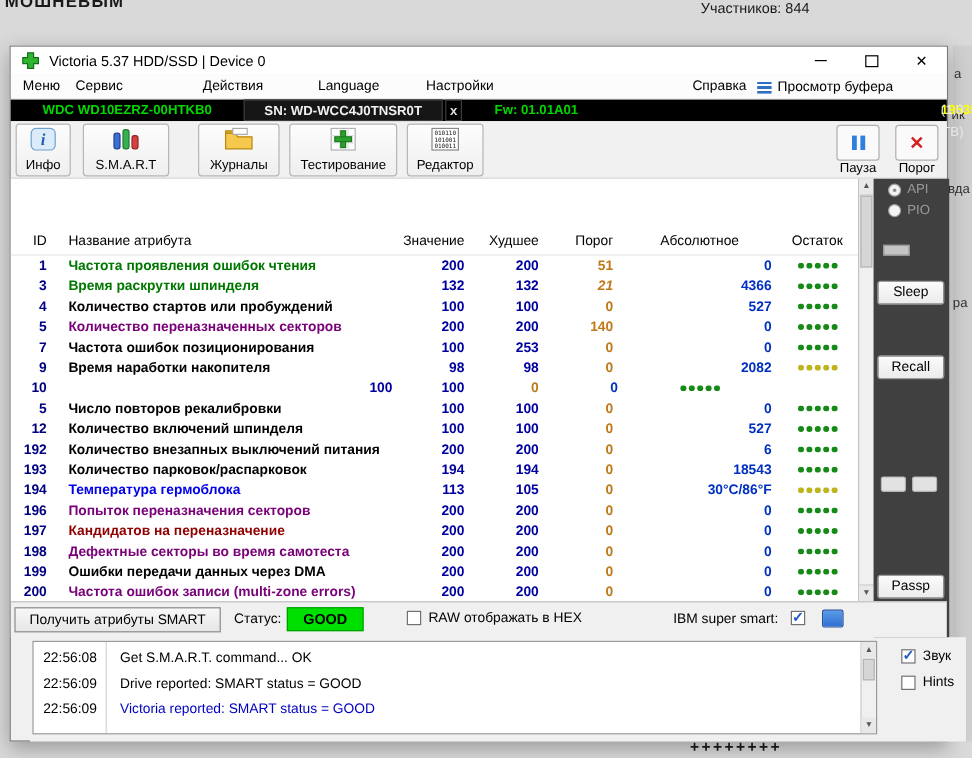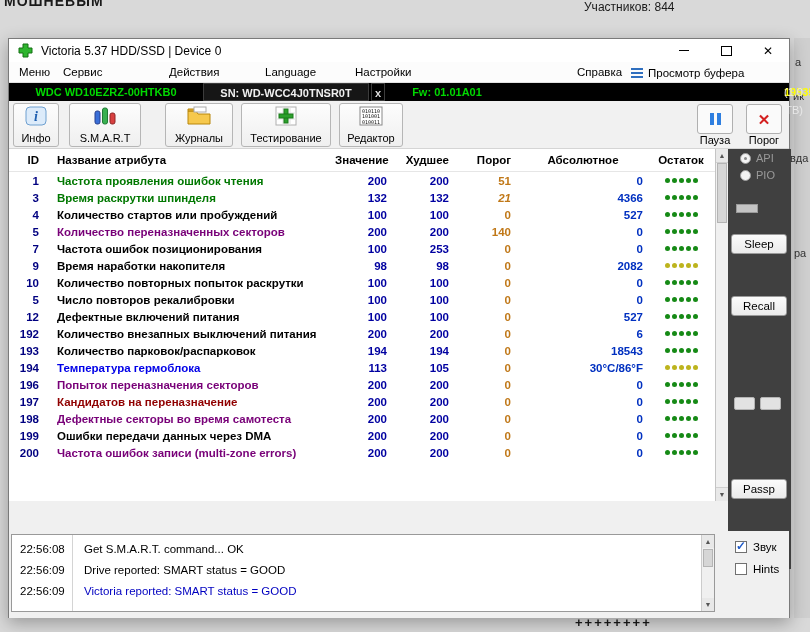--- a/index.html
+++ b/index.html
@@ -62,21 +62,21 @@
   .mini-label{position:absolute;top:33px;width:36px;text-align:center;font-size:11px;}
   .lab-pause{left:688px;} .lab-stop{left:737px;}
   .pause-bars{display:flex;gap:3px;}
   .pause-bars i{display:block;width:4px;height:12px;background:#2f7fe0;}
   .stop-x{color:#d42020;font-weight:bold;font-size:15px;line-height:1;}
 
   
   .content{position:absolute;left:0;top:110px;width:100%;height:352px;background:#d8d8d8;}
   .table-wrap{position:absolute;left:0;top:0;width:706px;height:352px;background:#fff;box-sizing:border-box;}
   .t-head{display:grid;grid-template-columns:38px 288px 60px 62px 62px 128px 68px;height:22px;
-          align-items:center;font-weight:bold;font-size:11.5px;border-bottom:1px solid #e6e6e6;}
+          align-items:center;font-weight:normal;font-size:11.5px;border-bottom:1px solid #e6e6e6;margin-top:41px;}
   .t-row{display:grid;grid-template-columns:38px 288px 60px 62px 62px 128px 68px;height:17px;align-items:center;
          font-weight:bold;font-size:11.5px;}
   .t-cell{white-space:nowrap;overflow:hidden;}
   .c-id{text-align:right;padding-right:8px;}
   .c-name{padding-left:10px;}
   .c-val,.c-worst,.c-thr{text-align:right;padding-right:8px;}
   .c-abs{text-align:right;padding-right:4px;}
   .c-health{display:flex;justify-content:center;align-items:center;}
   .h-id{text-align:right;padding-right:8px;} .h-name{padding-left:10px;}
   .h-val,.h-worst,.h-thr{text-align:right;padding-right:8px;}
@@ -119,21 +119,21 @@
   .cb{width:12px;height:12px;background:#fff;border:1px solid #707070;display:inline-block;position:relative;
       box-sizing:border-box;flex:0 0 auto;}
   .cb.checked::after{content:"\2713";position:absolute;left:0px;top:-3px;font-size:12px;font-weight:bold;color:#1f5ac8;}
   .raw-row{position:absolute;left:330px;top:7px;display:flex;align-items:center;gap:6px;font-size:11.5px;}
   .ibm-label{position:absolute;left:552px;top:8px;font-size:11.5px;}
   .ibm-cb{position:absolute;left:650px;top:7px;}
   .ibm-blue{position:absolute;left:676px;top:6px;width:18px;height:15px;border-radius:2px;
             background:linear-gradient(#5a9ae8,#2f6fd0);border:1px solid #2050a0;box-sizing:border-box;}
 
   
-  .logregion{position:absolute;left:0;top:492px;width:100%;height:87px;background:#f0f0f0;}
+  .logregion{position:absolute;left:16px;top:492px;width:100%;height:87px;background:#f0f0f0;}
   .log-box{position:absolute;left:2px;top:3px;width:704px;height:78px;background:#fff;border:1px solid #999;
            box-sizing:border-box;overflow:hidden;}
   .log-divider{position:absolute;left:60px;top:0;bottom:0;width:1px;background:#d4d4d4;}
   .log-lines{position:absolute;left:0;top:3px;right:14px;}
   .log-line{display:flex;height:21px;align-items:center;font-size:11.5px;}
   .log-time{width:52px;padding-left:8px;flex:0 0 auto;}
   .log-msg{padding-left:12px;white-space:nowrap;}
   .log-scroll{position:absolute;right:0;top:0;bottom:0;width:13px;background:#f0f0f0;border-left:1px solid #ccc;
               box-sizing:border-box;}
   .ls-up{position:absolute;left:0;top:0;width:12px;height:13px;background:#e8e8e8;font-size:7px;color:#555;
@@ -355,21 +355,20 @@
               <div class="t-cell c-health">
                 <span class="dot" style="background: rgb(189, 180, 30);"></span>
                 <span class="dot" style="background: rgb(189, 180, 30);"></span>
                 <span class="dot" style="background: rgb(189, 180, 30);"></span>
                 <span class="dot" style="background: rgb(189, 180, 30);"></span>
                 <span class="dot" style="background: rgb(189, 180, 30);"></span>
               </div>
             </div>
             <div class="t-row">
               <div class="t-cell c-id" style="color: rgb(0, 0, 128);">10</div>
-              <div class="t-cell c-name" style="color: rgb(0, 0, 0);">Количество повторных попыток раскрутки</div>
               <div class="t-cell c-val" style="color: rgb(0, 0, 160);">100</div>
               <div class="t-cell c-worst" style="color: rgb(0, 0, 160);">100</div>
               <div class="t-cell c-thr" style="color: rgb(192, 120, 24);">0</div>
               <div class="t-cell c-abs" style="color: rgb(0, 48, 192);">0</div>
               <div class="t-cell c-health">
                 <span class="dot" style="background: rgb(22, 138, 22);"></span>
                 <span class="dot" style="background: rgb(22, 138, 22);"></span>
                 <span class="dot" style="background: rgb(22, 138, 22);"></span>
                 <span class="dot" style="background: rgb(22, 138, 22);"></span>
                 <span class="dot" style="background: rgb(22, 138, 22);"></span>
@@ -385,21 +384,21 @@
               <div class="t-cell c-health">
                 <span class="dot" style="background: rgb(22, 138, 22);"></span>
                 <span class="dot" style="background: rgb(22, 138, 22);"></span>
                 <span class="dot" style="background: rgb(22, 138, 22);"></span>
                 <span class="dot" style="background: rgb(22, 138, 22);"></span>
                 <span class="dot" style="background: rgb(22, 138, 22);"></span>
               </div>
             </div>
             <div class="t-row">
               <div class="t-cell c-id" style="color: rgb(0, 0, 128);">12</div>
-              <div class="t-cell c-name" style="color: rgb(0, 0, 0);">Дефектные включений питания</div>
+              <div class="t-cell c-name" style="color: rgb(0, 0, 0);">Количество включений шпинделя</div>
               <div class="t-cell c-val" style="color: rgb(0, 0, 160);">100</div>
               <div class="t-cell c-worst" style="color: rgb(0, 0, 160);">100</div>
               <div class="t-cell c-thr" style="color: rgb(192, 120, 24);">0</div>
               <div class="t-cell c-abs" style="color: rgb(0, 48, 192);">527</div>
               <div class="t-cell c-health">
                 <span class="dot" style="background: rgb(22, 138, 22);"></span>
                 <span class="dot" style="background: rgb(22, 138, 22);"></span>
                 <span class="dot" style="background: rgb(22, 138, 22);"></span>
                 <span class="dot" style="background: rgb(22, 138, 22);"></span>
                 <span class="dot" style="background: rgb(22, 138, 22);"></span>
@@ -544,20 +543,32 @@
         </div>
         <div class="led"></div>
         <div class="side-btn b-sleep">Sleep</div>
         <div class="side-btn b-recall">Recall</div>
         <div class="side-mini sm1"></div>
         <div class="side-mini sm2"></div>
         <div class="side-btn b-passp">Passp</div>
       </div>
     </div>
 
+    <div class="statusbar">
+      <div class="get-btn">Получить атрибуты SMART</div>
+      <span class="st-label">Статус:</span>
+      <div class="good-badge" style="background: rgb(0, 224, 0);">GOOD</div>
+      <div class="raw-row">
+        <span class="cb"></span>
+        <span>RAW отображать в HEX</span>
+      </div>
+      <span class="ibm-label">IBM super smart:</span>
+      <span class="cb checked ibm-cb"></span>
+      <div class="ibm-blue"></div>
+    </div>
 
     <div class="logregion">
       <div class="log-box">
         <div class="log-divider"></div>
         <div class="log-lines">
             <div class="log-line">
               <div class="log-time">22:56:08</div>
               <div class="log-msg" style="color: rgb(0, 0, 0);">Get S.M.A.R.T. command... OK</div>
             </div>
             <div class="log-line">

